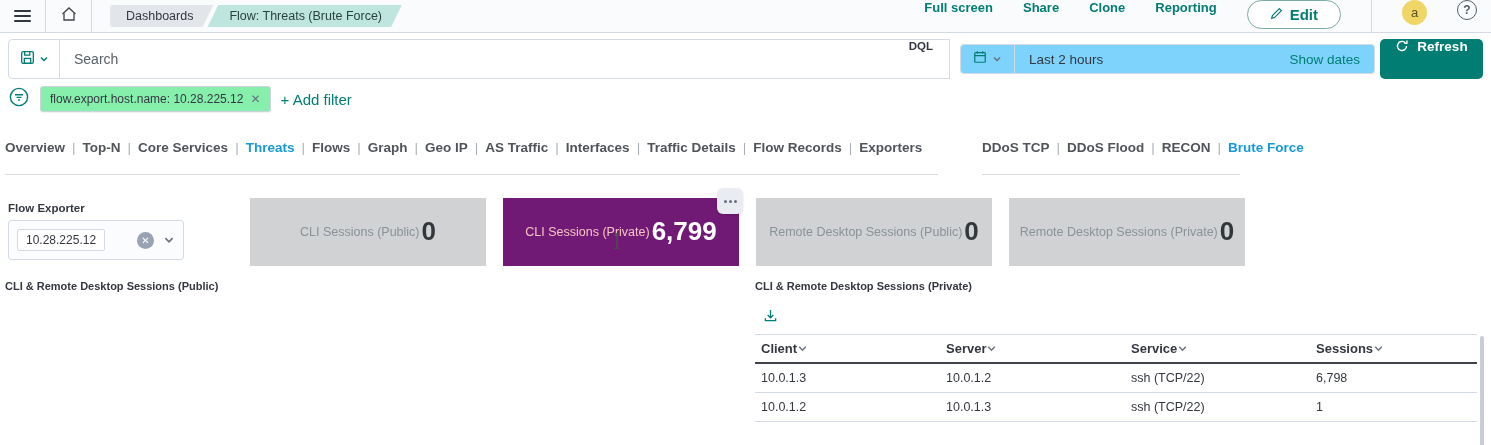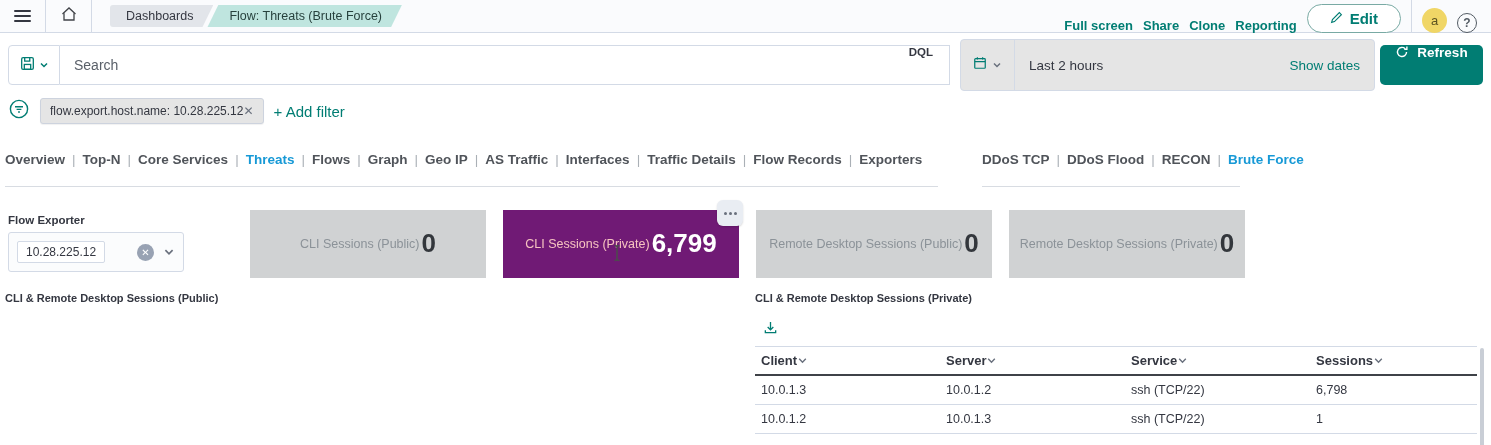--- a/index.html
+++ b/index.html
@@ -12,53 +12,53 @@
   .icon-btn { height:33px; width:46px; display:flex; align-items:center; justify-content:center;
               border-right:1px solid #d3dae6; cursor:pointer; background:transparent; border-top:0; border-bottom:0; border-left:0; }
   .burger { width:17px; }
   .burger div { height:2px; background:#343741; margin:3px 0; border-radius:1px; }
   .crumbs { display:flex; align-items:center; margin-left:18px; }
   .crumb { font-size:12.5px; padding:5px 20px 5px 16px; line-height:1; }
   .crumb.gray { background:#e2e5ea; color:#343741;
                 clip-path:polygon(0 0,100% 0,calc(100% - 11px) 100%,0 100%); border-radius:3px 0 0 3px; }
   .crumb.teal { background:#bfe5df; color:#27413d; margin-left:-6px; padding-left:22px;
                 clip-path:polygon(11px 0,100% 0,calc(100% - 11px) 100%,0 100%); }
-  .top-right { margin-left:auto; display:flex; align-items:flex-end; gap:10px; padding-right:14px; }
+  .top-right { margin-left:auto; display:flex; align-items:flex-start; gap:30px; padding-right:14px; }
   .top-link { color:#017d73; font-size:13px; font-weight:700; cursor:pointer; }
   .edit-btn { display:flex; align-items:center; gap:7px; border:1px solid #79aaa4; border-radius:17px;
               padding:5px 22px; color:#017d73; font-weight:700; font-size:15px; background:#fff; cursor:pointer; }
   .top-sep { width:1px; height:33px; background:#d3dae6; }
   .avatar { width:25px; height:25px; border-radius:50%; background:#f0d666; color:#5c5321;
             display:flex; align-items:center; justify-content:center; font-size:13px; }
   .help { width:20px; height:20px; border-radius:50%; border:1.4px solid #535b64; color:#535b64;
           display:flex; align-items:center; justify-content:center; font-size:12px; font-weight:700; cursor:pointer; }
 
   
   .query-row { display:flex; align-items:center; padding:6px 8px 5px; gap:0; }
   .save-box { width:52px; height:40px; border:1px solid #d3dae6; border-radius:4px 0 0 4px; background:#fff;
               display:flex; align-items:center; justify-content:center; gap:4px; cursor:pointer; }
   .search-box { flex:1; height:40px; border:1px solid #d3dae6; border-left:0; display:flex; 
                 background:#fff; padding:0 10px 0 14px; }
   .search-box input { flex:1; border:0; outline:0; font-size:14px; color:#343741; font-family:inherit; background:transparent; }
   .search-box input::placeholder { color:#5a6069; }
   .dql { font-size:11.5px; font-weight:700; color:#343741; padding:0 6px; cursor:pointer; }
-  .date-group { display:flex; align-items:center; height:52px; border:1px solid #d3dae6; border-radius:4px;
-                margin-left:10px; background:#e5e5e5; width:415px; }
+  .date-group { display:flex; align-items:center; height:30px; border:1px solid #d3dae6; border-radius:4px;
+                margin-left:10px; background:#7dd3fc; width:415px; }
   .cal-seg { display:flex; align-items:center; gap:5px; padding:0 12px; height:100%;
              border-right:1px solid #d3dae6; cursor:pointer; }
   .time-text { font-size:13.5px; color:#343741; padding-left:14px; }
   .show-dates { margin-left:auto; padding-right:14px; color:#017d73; font-size:13.5px; font-weight:400; cursor:pointer; }
   .refresh-btn { margin-left:5px; height:40px; width:103px; background:#017d73; color:#fff; border:0; border-radius:5px;
                  font-size:13.5px; font-weight:700; display:flex; align-items:flex-start; justify-content:center; gap:8px;
                  cursor:pointer; font-family:inherit; }
 
   
   .filter-row { display:flex; align-items:center; padding:2px 8px 10px; gap:10px; }
-  .filter-pill { display:flex; align-items:center; border:1px solid #cdd3de; border-radius:3px;
-                 background:#e5e5e5; height:26px; padding:0 9px; font-size:12px; color:#343741;
+  .filter-pill { display:flex; align-items:center; gap:7px; border:1px solid #cdd3de; border-radius:3px;
+                 background:#86efac; height:26px; padding:0 9px; font-size:12px; color:#343741;
                  box-shadow:0 1px 1px rgba(0,0,0,.06); cursor:pointer; }
   .pill-x { color:#69707d; font-size:12px; cursor:pointer; }
   .add-filter { color:#017d73; font-size:15px; font-weight:400; cursor:pointer; }
 
   
   .content { position:relative; height:327px; background:#fff; }
   .tabgroup { position:absolute; top:18px; font-size:13.5px; font-weight:700; color:#50545a; white-space:nowrap; }
   #tabs-left { left:5px; }
   #tabs-right { left:982px; }
   .tab { cursor:pointer; }

